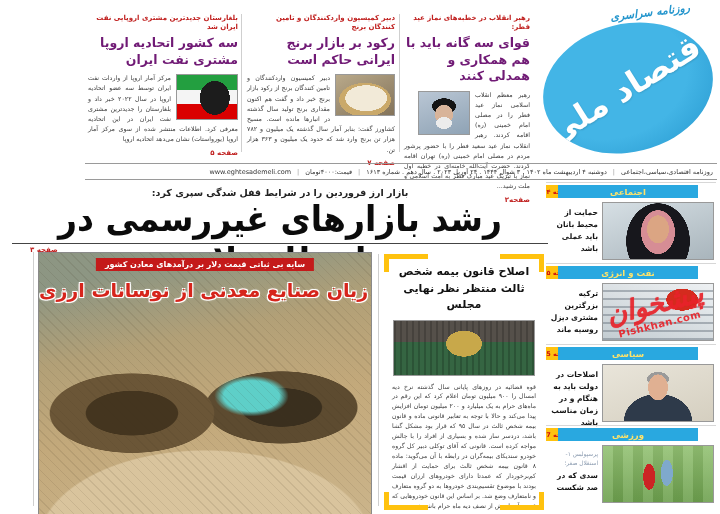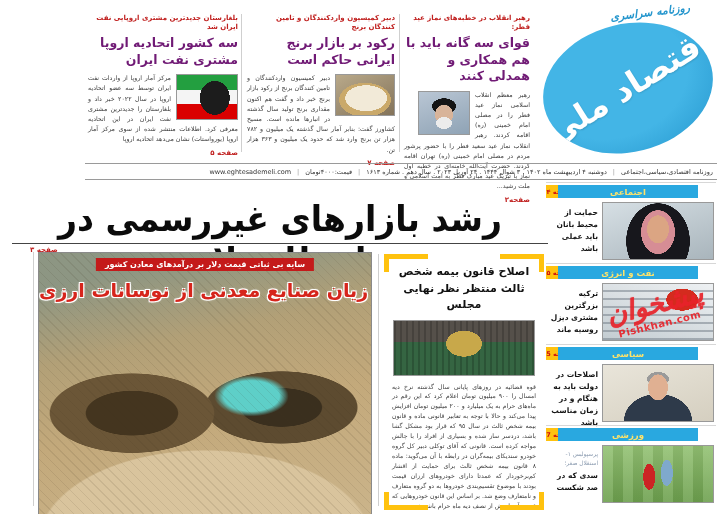--- a/index.html
+++ b/index.html
@@ -174,20 +174,21 @@
   <div class="abs infobar">
     <span class="seg">روزنامه اقتصادی،سیاسی،اجتماعی</span>
     <span class="sep">|</span>
     <span class="seg">دوشنبه ۴ اردیبهشت ماه ۱۴۰۲ . ۳ شوال ۱۴۴۴ . ۲۴ آوریل ۲۰۲۳ . سال دهم . شماره ۱۶۱۳</span>
     <span class="sep">|</span>
     <span class="seg">قیمت:۴۰۰۰تومان</span>
     <span class="sep">|</span>
     <span class="seg" style="direction:ltr">www.eghtesademeli.com</span>
   </div>
 
+  <div class="abs lead-kicker">بازار ارز فروردین را در شرایط قفل شدگی سپری کرد:</div>
   <div class="abs lead-headline">رشد بازارهای غیررسمی در انتظار دلار</div>
   <div class="abs lead-rule"></div>
   <div class="abs lead-page">صفحه ۳</div>
 
   <div class="vdiv left-rule"></div>
   <div class="abs mine">
     <div class="mine-kicker">سایه بی ثباتی قیمت دلار بر درآمدهای معادن کشور</div>
     <div class="mine-headline">زیان صنایع معدنی از نوسانات ارزی</div>
     <div class="mine-badge">۶</div>
   </div>

